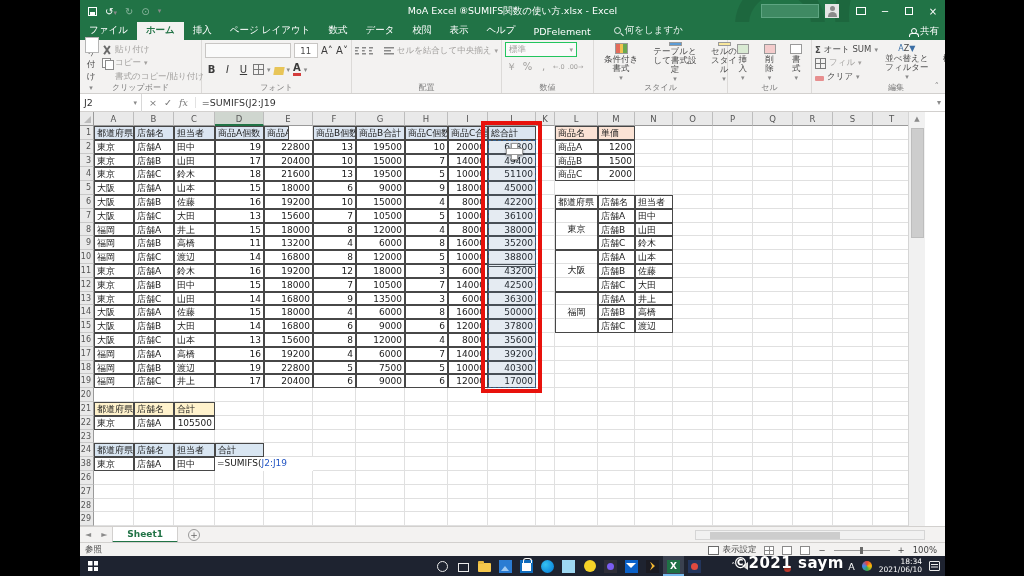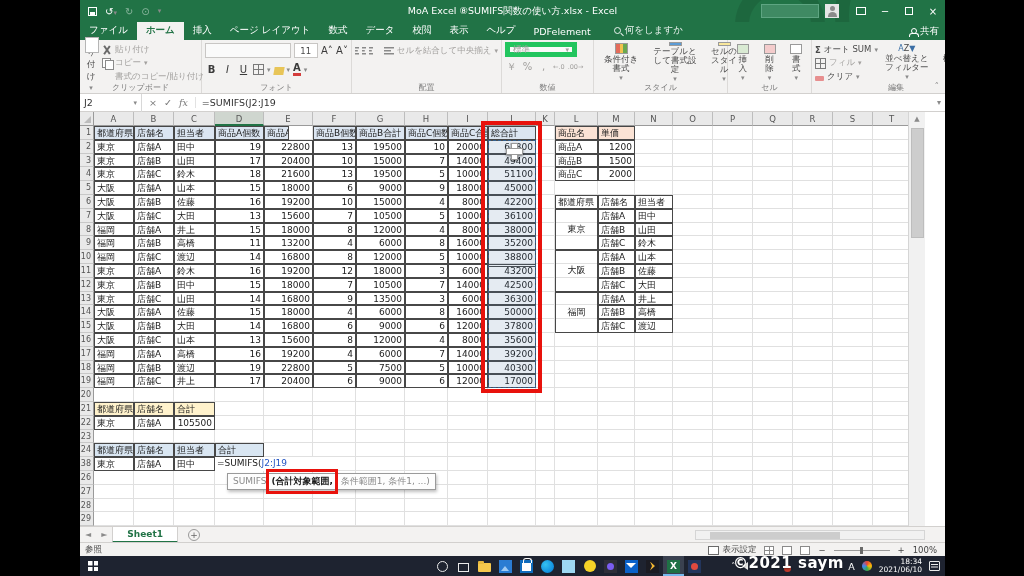--- a/index.html
+++ b/index.html
@@ -63,21 +63,21 @@
       linear-gradient(#7a7a7a,#7a7a7a) 50% 0/1px 100% no-repeat,
       linear-gradient(#7a7a7a,#7a7a7a) 0 50%/100% 1px no-repeat;}
   .ic-bucket{width:10px;height:8px;background:#e8c558;transform:skewX(-10deg);margin-top:3px;}
   .ic-fontA{font-size:10px;font-weight:bold;color:#3b3b3b;line-height:9px;}
   .ic-fontA:after{content:"";display:block;height:3px;background:#d43c3c;margin-top:1px;}
   .alnrow{display:flex;gap:3px;height:13px;align-items:center;}
   .ic-al{width:10px;height:9px;background:
       linear-gradient(#8a8a8a,#8a8a8a) 0 1px/100% 1.5px no-repeat,
       linear-gradient(#8a8a8a,#8a8a8a) 0 4px/70% 1.5px no-repeat,
       linear-gradient(#8a8a8a,#8a8a8a) 0 7px/100% 1.5px no-repeat;}
-  .numbox { width:72px; height:15px; background:#fafafa; border:5px solid #22c55e; display:flex; justify-content:space-between; align-items:center; padding:0 3px;}
+  .numbox { width:72px; height:15px; background:#fafafa; border:1px solid #22c55e; display:flex; justify-content:space-between; align-items:center; padding:0 3px;}
   .stackbtn { display:flex; flex-direction:column; align-items:center; justify-content:center; gap:1px; padding:0 4px; text-align:center; line-height:9px;}
   .ic-cf{width:13px;height:11px;border:1px solid #9a9a9a;background:linear-gradient(90deg,#e46c5a 33%,#f2c14e 33%,#f2c14e 66%,#6aa84f 66%);}
   .ic-tbl{width:13px;height:11px;border:1px solid #9a9a9a;background:
       linear-gradient(#5b9bd5,#5b9bd5) 0 0/100% 3px no-repeat,#fff;}
   .ic-cs{width:13px;height:11px;background:#f9e79b;border:1px solid #9a9a9a;}
   .ic-ins{width:12px;height:10px;border:1px solid #9a9a9a;background:#d9ead3;}
   .ic-del{width:12px;height:10px;border:1px solid #9a9a9a;background:#f4cccc;}
   .ic-fmt{width:12px;height:10px;border:1px solid #9a9a9a;background:#fff;}
   .dd { color:#8a8a8a; font-size:7px; }
   .collapse { position:absolute; right:6px; bottom:2px; color:#8a8a8a; font-size:9px;}
@@ -751,21 +751,20 @@
         <div class="cell tb hdr-lblue" style="left: 40px; top: 317.4px; width: 40px; height: 13.8px; line-height: 12.3px;">店舗名</div>
         <div class="cell tb hdr-lblue" style="left: 80px; top: 317.4px; width: 41px; height: 13.8px; line-height: 12.3px;">担当者</div>
         <div class="cell tb hdr-lblue" style="left: 121px; top: 317.4px; width: 49px; height: 13.8px; line-height: 12.3px;">合計</div>
         <div class="cell tb" style="left: 0px; top: 331.2px; width: 40px; height: 13.8px; line-height: 12.3px;">東京</div>
         <div class="cell tb" style="left: 40px; top: 331.2px; width: 40px; height: 13.8px; line-height: 12.3px;">店舗A</div>
         <div class="cell tb" style="left: 80px; top: 331.2px; width: 41px; height: 13.8px; line-height: 12.3px;">田中</div>
         <div class="cell tb" style="left: 121px; top: 331.2px; width: 49px; height: 13.8px; line-height: 12.3px;"></div>
         <div class="cell formula-live" style="left: 121px; top: 331.2px; width: 98px; height: 13.8px; line-height: 12.3px;">=SUMIFS(<span class="ref-blue">J2:J19</span></div>
         <div class="selrange" style="left: 394px; top: 13.8px; width: 48px; height: 248.4px;"></div>
         <div class="redbox" style="left: 387px; top: -5px; width: 61px; height: 272.2px;"></div>
-        <div class="tooltip" style="left: 133px; top: 346.5px;">SUMIFS<span class="redbox-inline"><b>(合計対象範囲,</b></span> 条件範囲1, 条件1, ...)</div>
         <div class="cursor-cross" style="left: 412px; top: 16.8px;"></div>
       </div>
     <div class="vscroll">
       <div class="arr">▲</div>
       <div class="vthumb"></div>
     </div>
   </div>
 
   <div class="tabbar">
     <span class="navarr">◄</span>

